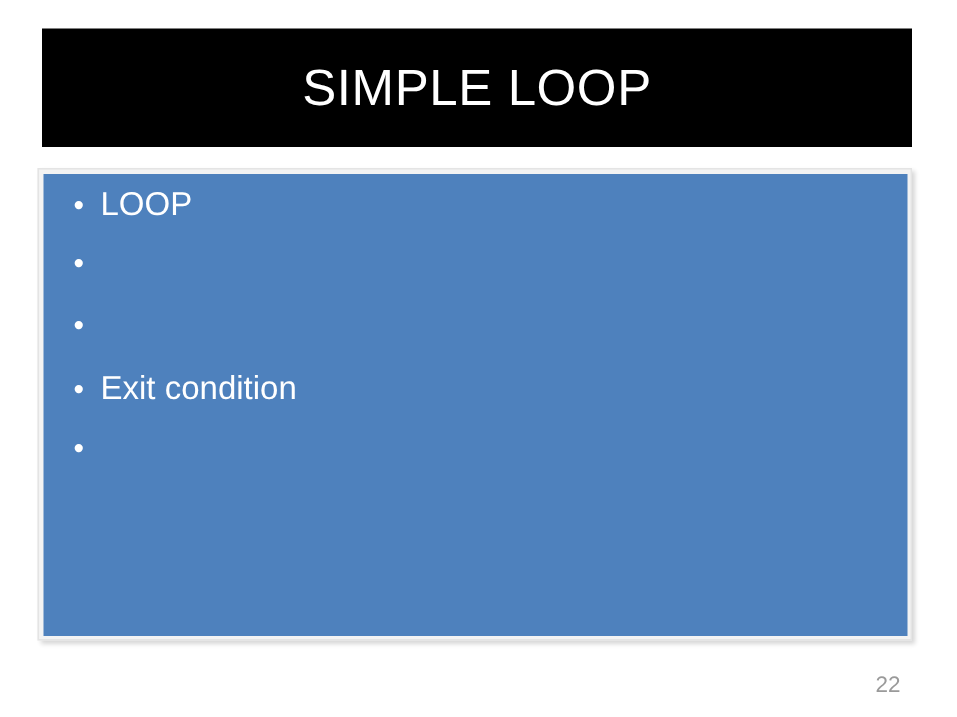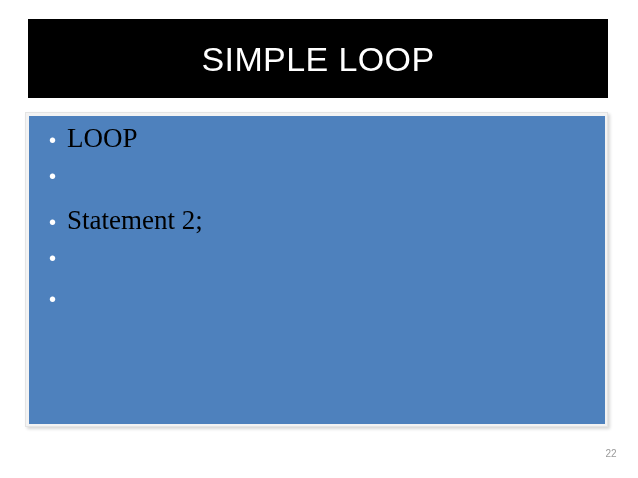--- a/index.html
+++ b/index.html
@@ -91,40 +91,39 @@
     color: #ffffff;
     font-size: 20px;
     line-height: 1;
     width: 29px;
     flex: 0 0 29px;
     text-align: center;
     user-select: none;
   }
 
   .bullet-label {
-    color: #000000;
-    font-family: Liberation Serif, serif;
-    font-size: 27px;
+    color: #ffffff;
+    font-family: Liberation Sans, sans-serif;
+    font-size: 22px;
     font-weight: 400;
     line-height: 1;
     white-space: nowrap;
   }
 
   
   .page-number {
     position: absolute;
     left: 578px;
     top: 449px;
     width: 28px;
     text-align: center;
     color: #9a9a9a;
     font-family: "Liberation Sans", sans-serif;
-    font-size: 10px;
+    font-size: 15px;
     line-height: 1;
-    margin-left: 19px;
   }
 </style>
 </head>
 <body>
 
 <div class="slide">
 
   <div class="title-bar">
     <div class="title-text">SIMPLE LOOP</div>
   </div>
@@ -138,25 +137,25 @@
         <span class="bullet-marker">•</span>
         <span class="bullet-label">LOOP</span>
       </li>
 
       <li class="bullet-item">
         <span class="bullet-marker">•</span>
       </li>
 
       <li class="bullet-item">
         <span class="bullet-marker">•</span>
-        <span class="bullet-label">Statement 2;</span>
       </li>
 
       <li class="bullet-item">
         <span class="bullet-marker">•</span>
+        <span class="bullet-label">Exit condition</span>
       </li>
 
       <li class="bullet-item">
         <span class="bullet-marker">•</span>
       </li>
 
     </ul>
   </div>
 
   <div class="page-number">22</div>

